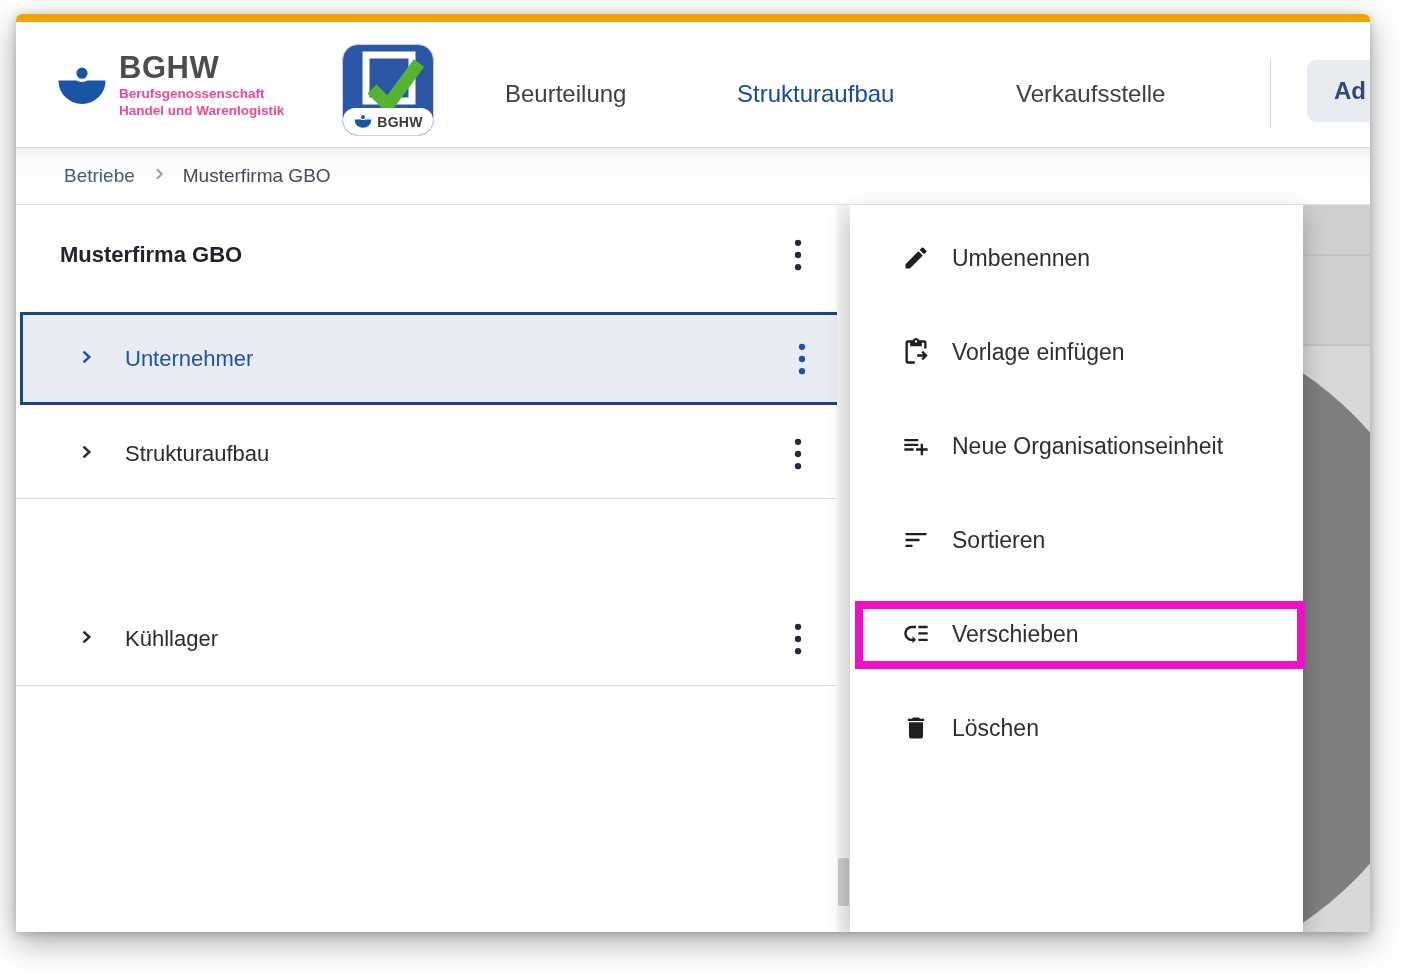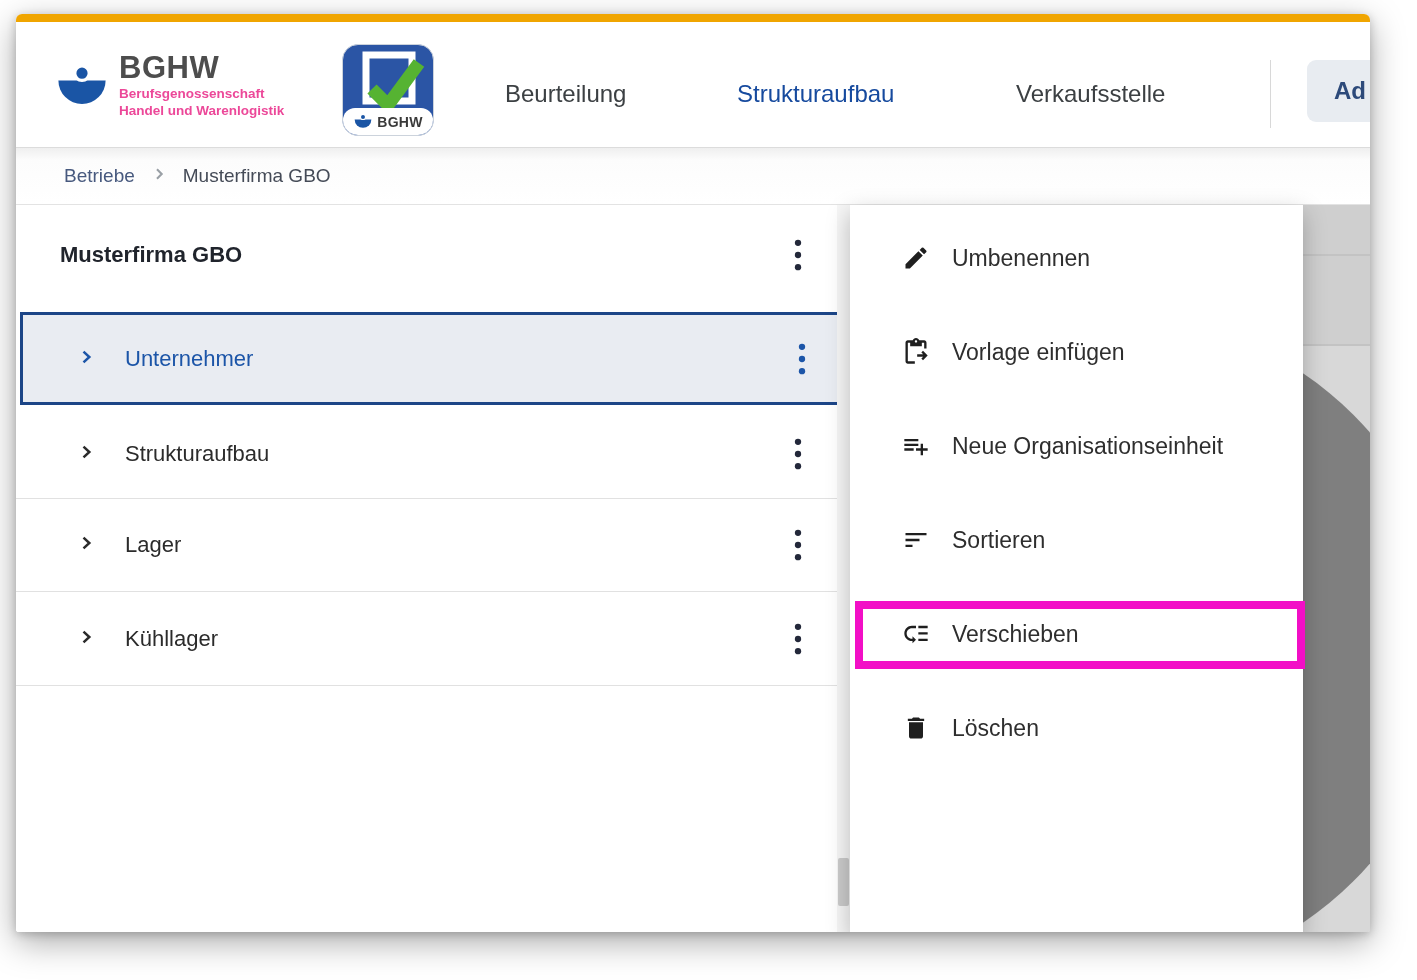--- a/index.html
+++ b/index.html
@@ -195,35 +195,20 @@
           <span class="label">Strukturaufbau</span>
           <button class="kebab-btn">
             <svg width="10" height="34" viewBox="0 0 8 28">
               <circle cx="4" cy="4" r="2.6" fill="#23283a"></circle>
               <circle cx="4" cy="14" r="2.6" fill="#23283a"></circle>
               <circle cx="4" cy="24" r="2.6" fill="#23283a"></circle>
             </svg>
           </button>
         </div>
 
-        <div class="tree-row row-lager">
-          <span>
-            <svg width="20" height="24" viewBox="0 0 24 24">
-              <path d="M9 5.5l7 6.5-7 6.5" fill="none" stroke="#2b2b2b" stroke-width="3"></path>
-            </svg>
-          </span>
-          <span class="label">Lager</span>
-          <button class="kebab-btn">
-            <svg width="10" height="34" viewBox="0 0 8 28">
-              <circle cx="4" cy="4" r="2.6" fill="#23283a"></circle>
-              <circle cx="4" cy="14" r="2.6" fill="#23283a"></circle>
-              <circle cx="4" cy="24" r="2.6" fill="#23283a"></circle>
-            </svg>
-          </button>
-        </div>
 
         <div class="tree-row row-kuehllager">
           <span>
             <svg width="20" height="24" viewBox="0 0 24 24">
               <path d="M9 5.5l7 6.5-7 6.5" fill="none" stroke="#2b2b2b" stroke-width="3"></path>
             </svg>
           </span>
           <span class="label">Kühllager</span>
           <button class="kebab-btn">
             <svg width="10" height="34" viewBox="0 0 8 28">

